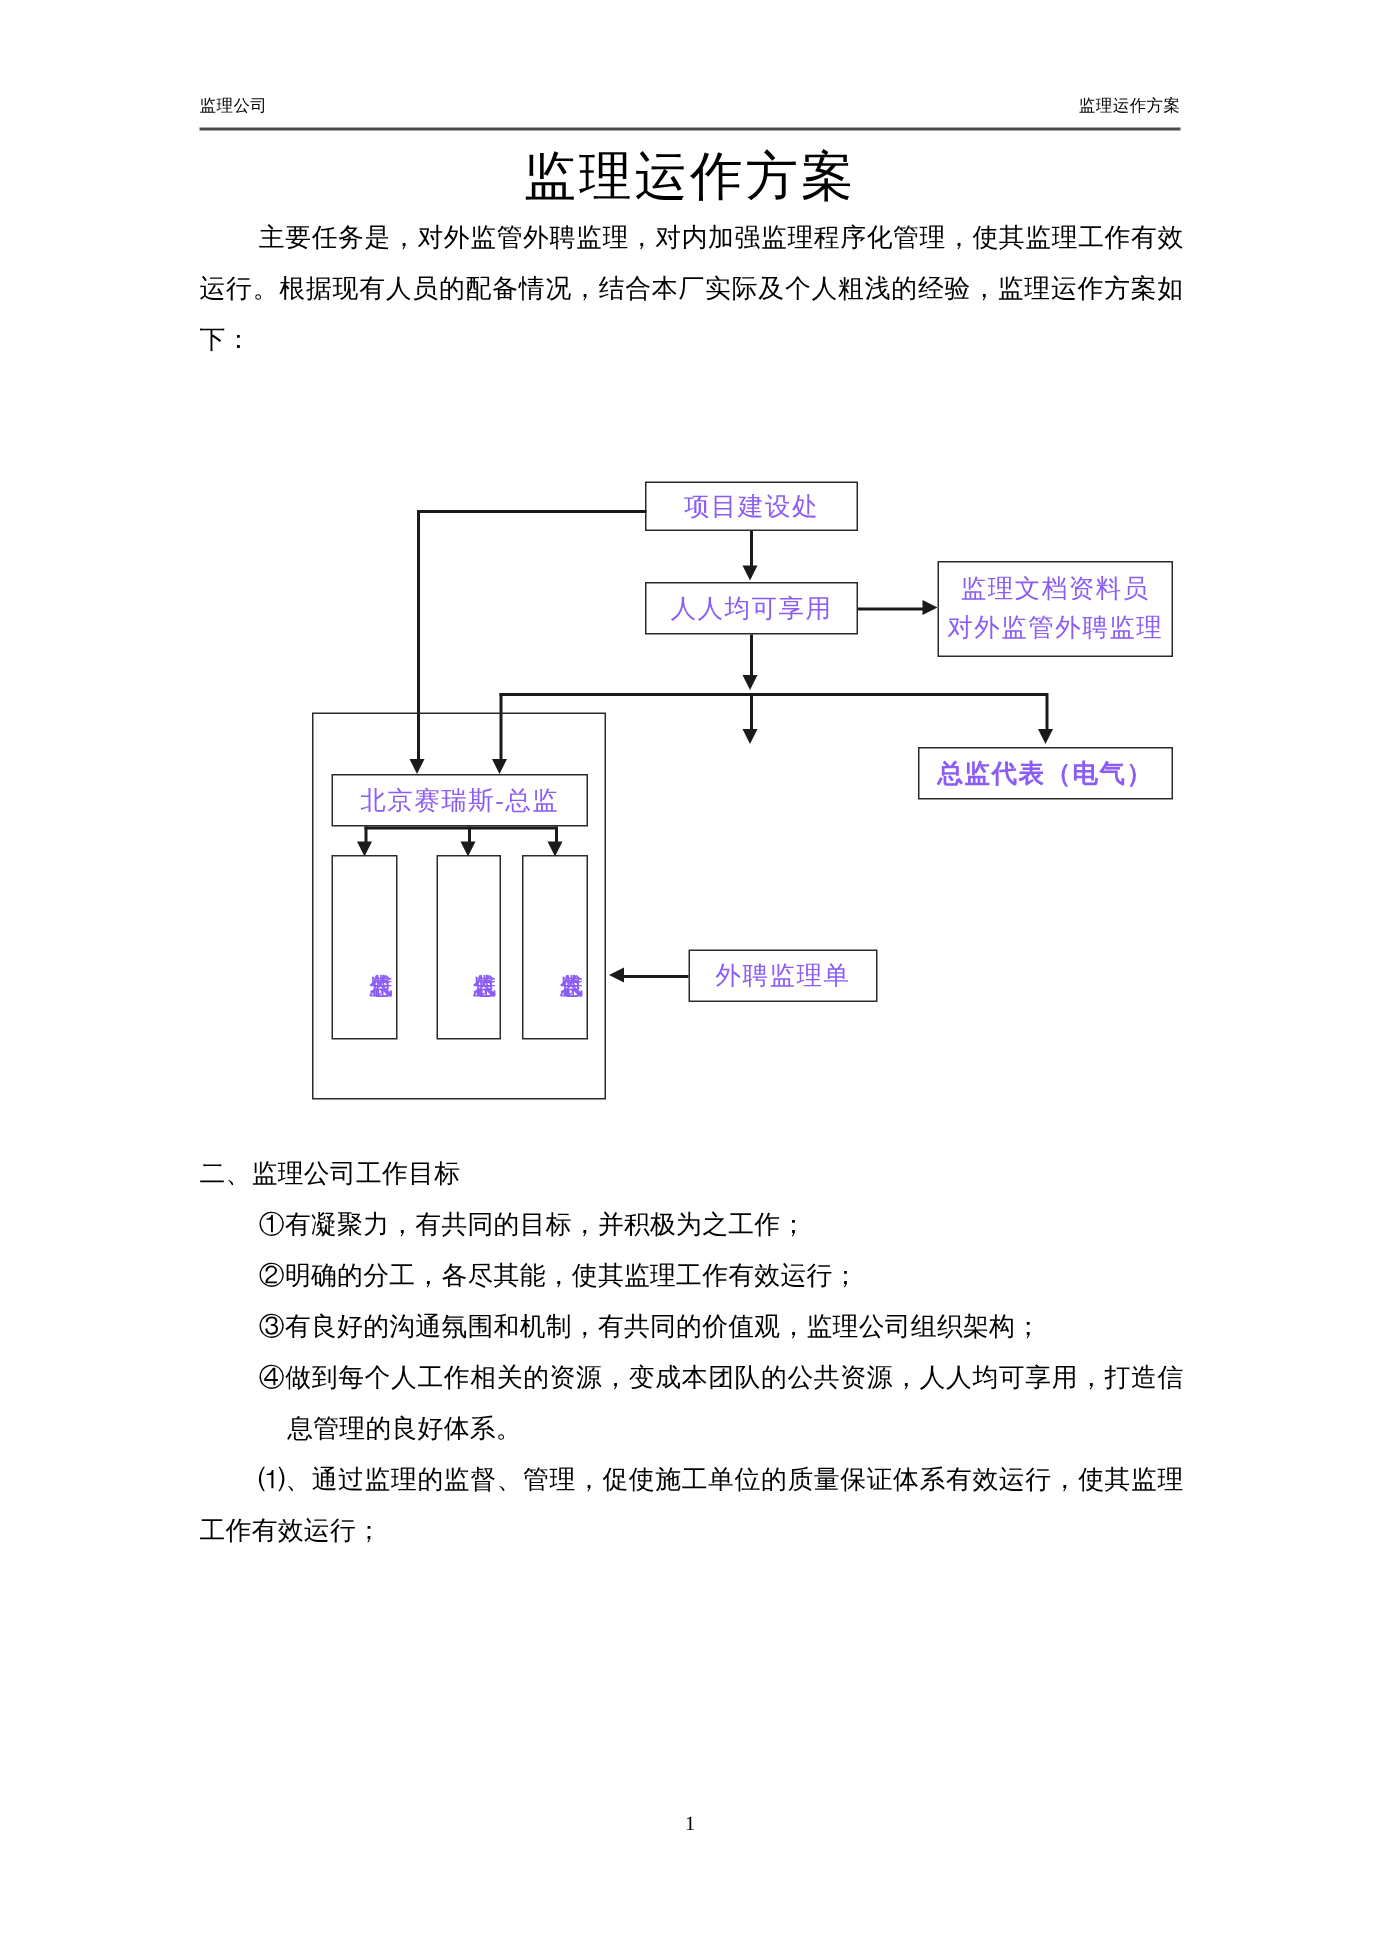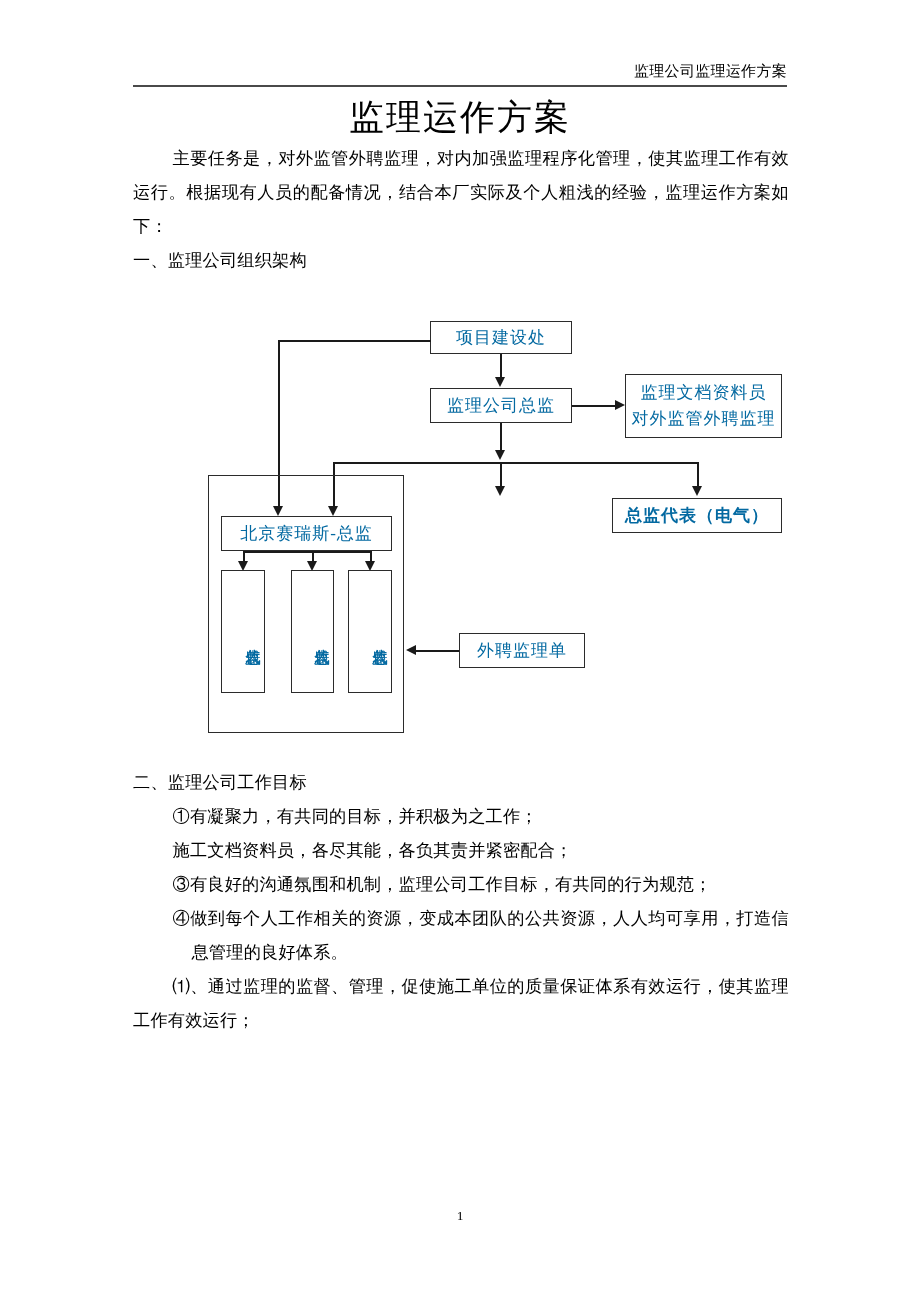--- a/index.html
+++ b/index.html
@@ -20,23 +20,23 @@
     overflow: hidden;
   }
 
   
   .header {
     position: absolute;
     left: 133px;
     top: 62px;
     width: 654px;
     display: flex;
-    justify-content: flex-end;
+    justify-content: space-between;
     align-items: flex-end;
-    font-size: 15px;
+    font-size: 11px;
     line-height: 18px;
     letter-spacing: 0.3px;
   }
   .header-rule {
     position: absolute;
     left: 133px;
     top: 85px;
     width: 654px;
     height: 2px;
     background: #4a4a4a;
@@ -104,21 +104,21 @@
     background: #ffffff;
     box-sizing: border-box;
     display: flex;
     flex-direction: column;
     align-items: center;
     justify-content: center;
     font-size: 17px;
     line-height: 26px;
     letter-spacing: 1px;
     text-align: center;
-    color: #0369a1;
+    color: #8b5cf6;
   }
   .box.thin {
     border-width: 1.3px;
   }
   .box-vert {
     font-size: 15.5px;
     line-height: 21px;
     letter-spacing: 0;
     writing-mode: vertical-rl;
     text-orientation: upright;
@@ -181,38 +181,37 @@
   <div class="header">
     <span>监理公司</span>
     <span>监理运作方案</span>
   </div>
   <div class="header-rule"></div>
 
   <div class="doc-title">监理运作方案</div>
 
   <div class="content" style="top:142px; height:160px;">
     <p class="p p-indent">主要任务是，对外监管外聘监理，对内加强监理程序化管理，使其监理工作有效运行。根据现有人员的配备情况，结合本厂实际及个人粗浅的经验，监理运作方案如下：</p>
-    <p class="p">一、监理公司组织架构</p>
   </div>
 
   <div class="orgchart">
 
     <div class="box node" style="left:430px; top:321px; width:142px; height:33px;">
       <span>项目建设处</span>
     </div>
 
     <div class="ln lnv" style="left:500px; top:354px; height:25px;"></div>
     <div class="arrow-down" style="left:495px; top:377px;"></div>
 
     <div class="ln lnh" style="left:278px; top:340px; width:153px;"></div>
     <div class="ln lnv" style="left:278px; top:340px; height:168px;"></div>
     <div class="arrow-down" style="left:272.5px; top:506px;"></div>
 
     <div class="box node" style="left:430px; top:388px; width:142px; height:35px;">
-      <span>监理公司总监</span>
+      <span>人人均可享用</span>
     </div>
 
     <div class="ln lnh" style="left:572px; top:405px; width:45px;"></div>
     <div class="arrow-right" style="left:615px; top:400px;"></div>
 
     <div class="box node" style="left:625px; top:374px; width:157px; height:64px;">
       <span>监理文档资料员</span>
       <span>对外监管外聘监理</span>
     </div>
 
@@ -264,21 +263,21 @@
 
     <div class="box node thin" style="left:459px; top:633px; width:126px; height:35px;align-items:center;">
       <span>外聘监理单</span>
     </div>
 
   </div>
 
   <div class="content" style="top:766px; height:420px;">
     <p class="p">二、监理公司工作目标</p>
     <p class="p p-sub">①有凝聚力，有共同的目标，并积极为之工作；</p>
-    <p class="p p-sub">施工文档资料员，各尽其能，各负其责并紧密配合；</p>
-    <p class="p p-sub">③有良好的沟通氛围和机制，监理公司工作目标，有共同的行为规范；</p>
+    <p class="p p-sub">②明确的分工，各尽其能，使其监理工作有效运行；</p>
+    <p class="p p-sub">③有良好的沟通氛围和机制，有共同的价值观，监理公司组织架构；</p>
     <p class="p p-sub-hang">④做到每个人工作相关的资源，变成本团队的公共资源，人人均可享用，打造信息管理的良好体系。</p>
     <p class="p p-indent">⑴、通过监理的监督、管理，促使施工单位的质量保证体系有效运行，使其监理工作有效运行；</p>
   </div>
 
   <div class="page-number">1</div>
 
 </div>
 
 </body></html>

